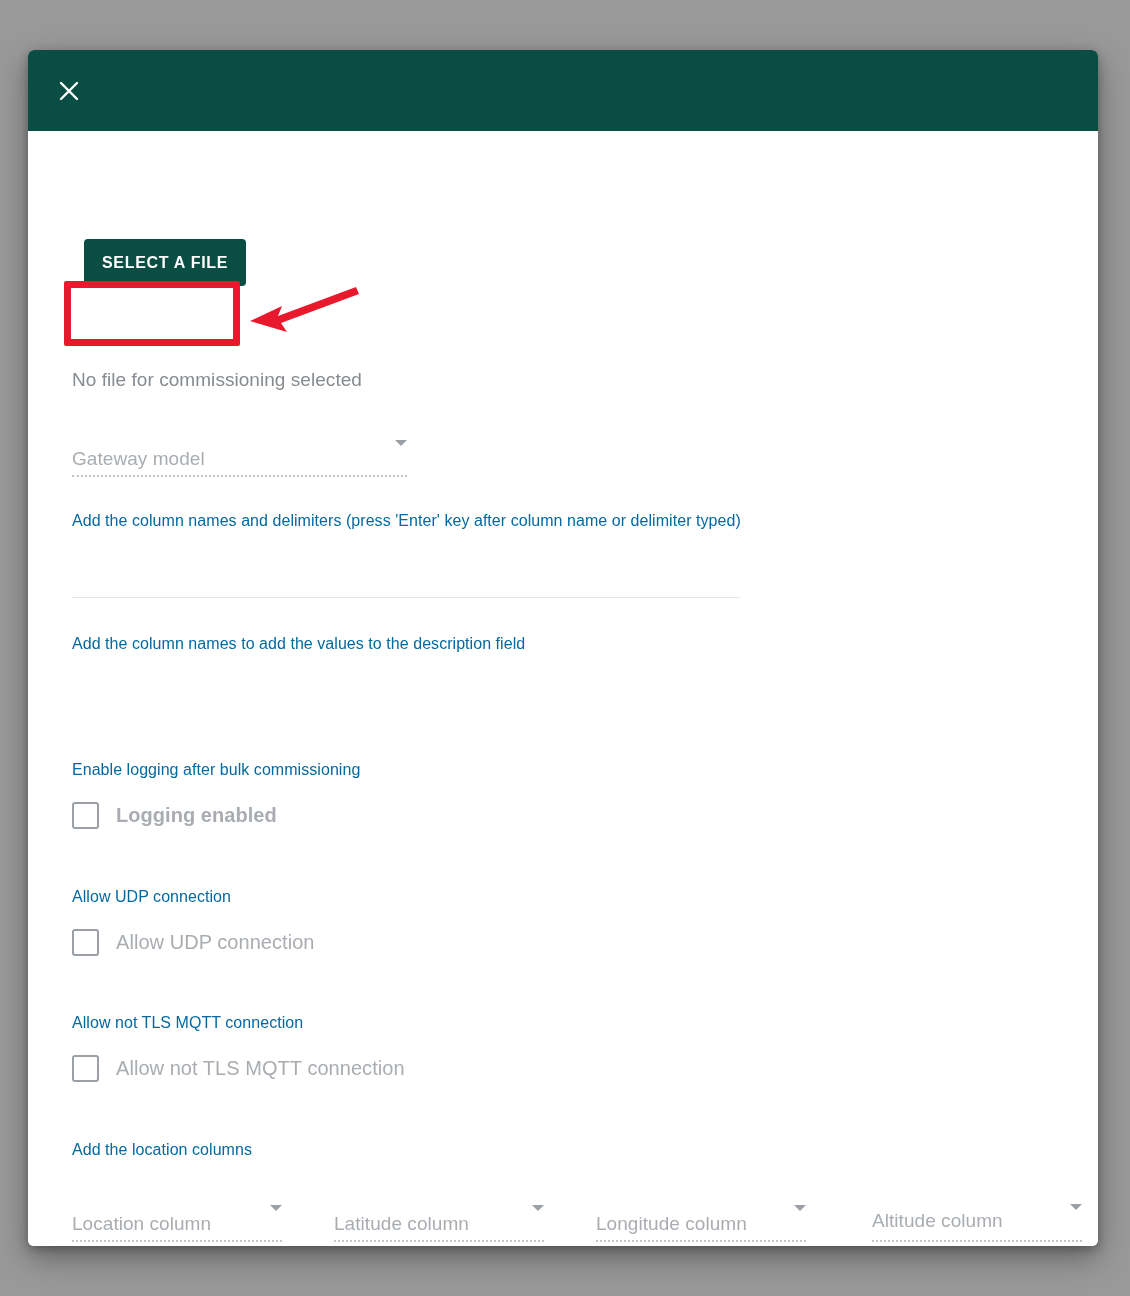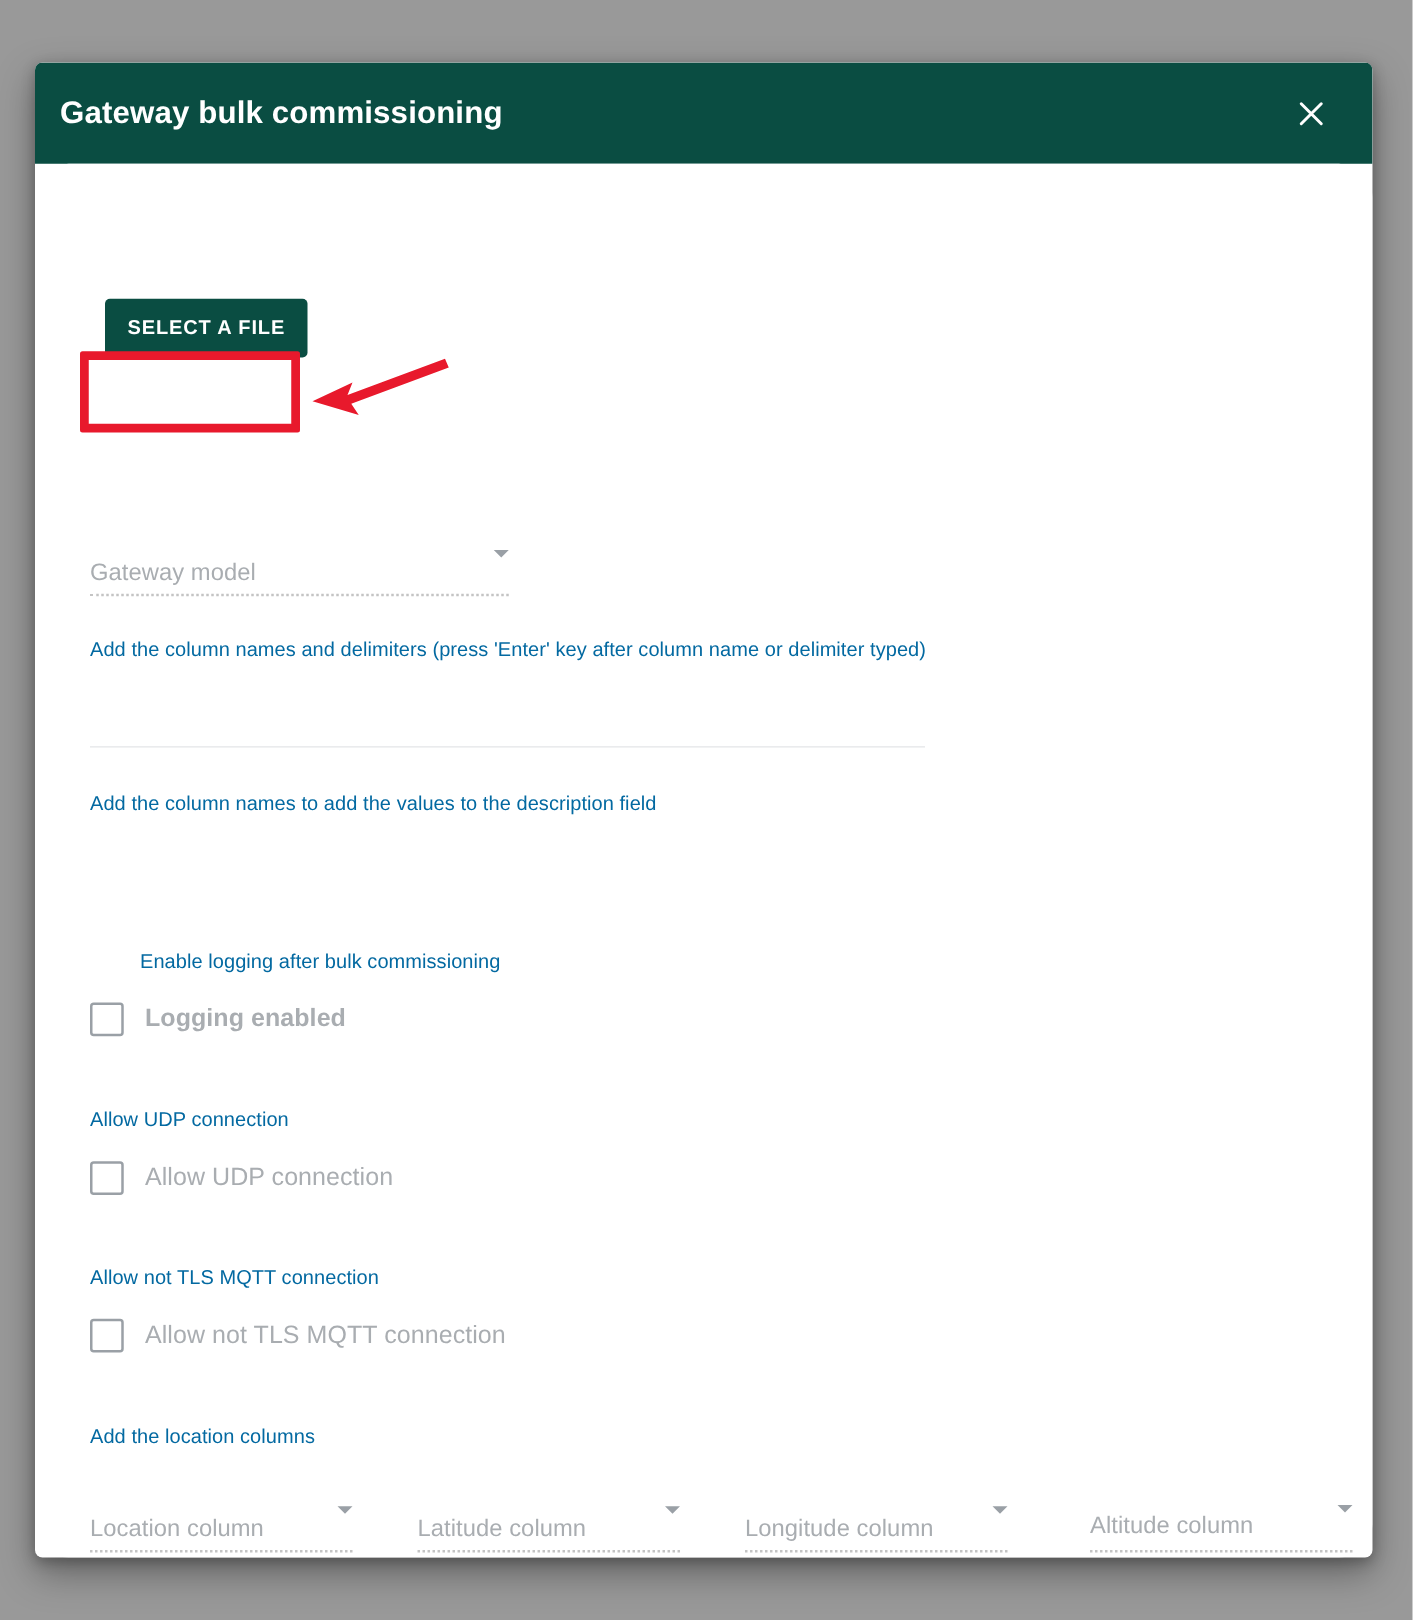--- a/index.html
+++ b/index.html
@@ -54,21 +54,20 @@
     flex: 0 0 auto;
   }
   #close-button svg { display: block; }
 
   
   #dialog-body {
     position: relative;
     padding: 0 20px;
     height: calc(100% - 81px);
     background: #fff;
-    border-radius: 27px;
   }
 
   
   .file-btn-wrap {
     position: absolute;
     left: 56px;
     top: 108px;
   }
   #select-file-button {
     background: #0a4d42;
@@ -179,21 +178,21 @@
     background: transparent;
     border-left: none; border-right: none; border-top: none;
     outline: none;
     font-family: "Liberation Sans", sans-serif;
     font-size: 18px;
     color: #5f6368;
     padding: 0;
   }
 
   #description-label   { position: absolute; left: 44px; top: 504px; }
-  #logging-label       { position: absolute; left: 44px; top: 630px; margin-left: 40px; }
+  #logging-label       { position: absolute; left: 44px; top: 630px; }
   #udp-label           { position: absolute; left: 44px; top: 757px; }
   #mqtt-label          { position: absolute; left: 44px; top: 883px; }
   #location-label      { position: absolute; left: 44px; top: 1010px; }
 
   
   .checkbox-row {
     position: absolute;
     display: flex;
     align-items: center;
   }
@@ -236,21 +235,20 @@
   #loc-col-1 { left: 262px; }
   #loc-col-2 { left: 524px; }
   #loc-col-3 { left: 800px; align-items: center; }
 </style>
 </head>
 <body>
 
 <div id="dialog">
 
   <div id="dialog-header">
-    <div id="dialog-title">Gateway bulk commissioning</div>
     <button id="close-button">
       <span>
         <svg width="26" height="26" viewBox="0 0 26 26" aria-hidden="true">
           <path d="M5 5 L21 21 M21 5 L5 21" stroke="#ffffff" stroke-width="2.4" stroke-linecap="round"></path>
         </svg>
       </span>
     </button>
   </div>
 
   <div id="dialog-body">
@@ -260,20 +258,21 @@
     </div>
 
     <div id="highlight-box"></div>
 
     <div id="annotation-arrow">
       <svg width="130" height="70" viewBox="0 0 130 70" aria-hidden="true">
         <path d="M12 45 L44 30 L40 40 L118 11 L121 18 L43 47 L49 56 Z" fill="#e8192c"></path>
       </svg>
     </div>
 
+    <div id="no-file-text" class="muted-text">No file for commissioning selected</div>
 
     <div id="gateway-model-select" class="mat-select">
       <span class="sel-label">Gateway model</span>
       <span class="caret"><span class="caret-tri"></span></span>
     </div>
 
     <div id="column-names-label" class="hint-label">Add the column names and delimiters (press 'Enter' key after column name or delimiter typed)</div>
     <input id="column-names-input" type="text" placeholder="" style="">
 
     <div id="description-label" class="hint-label">Add the column names to add the values to the description field</div>

